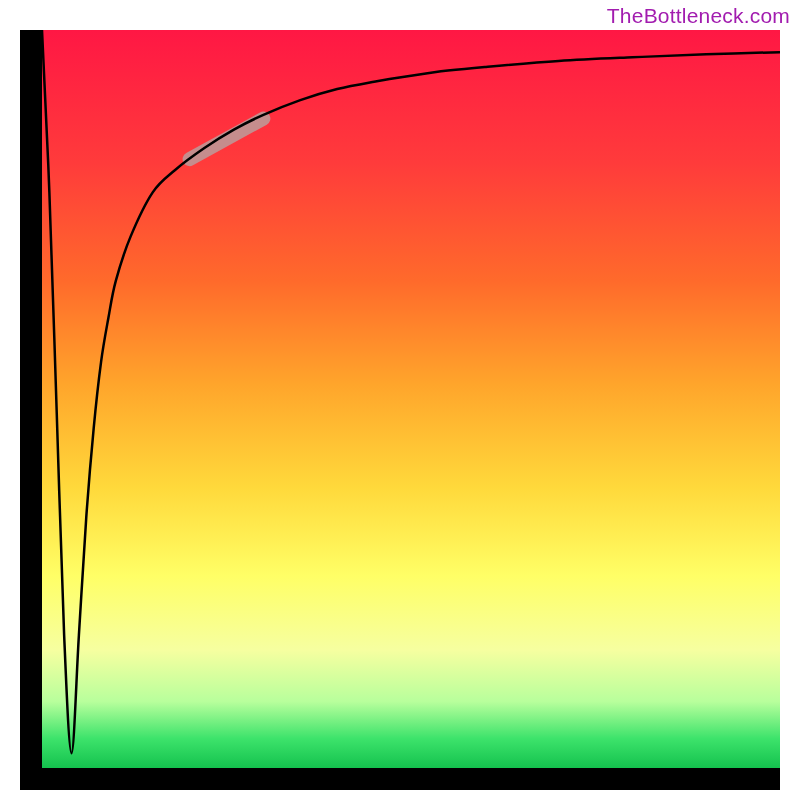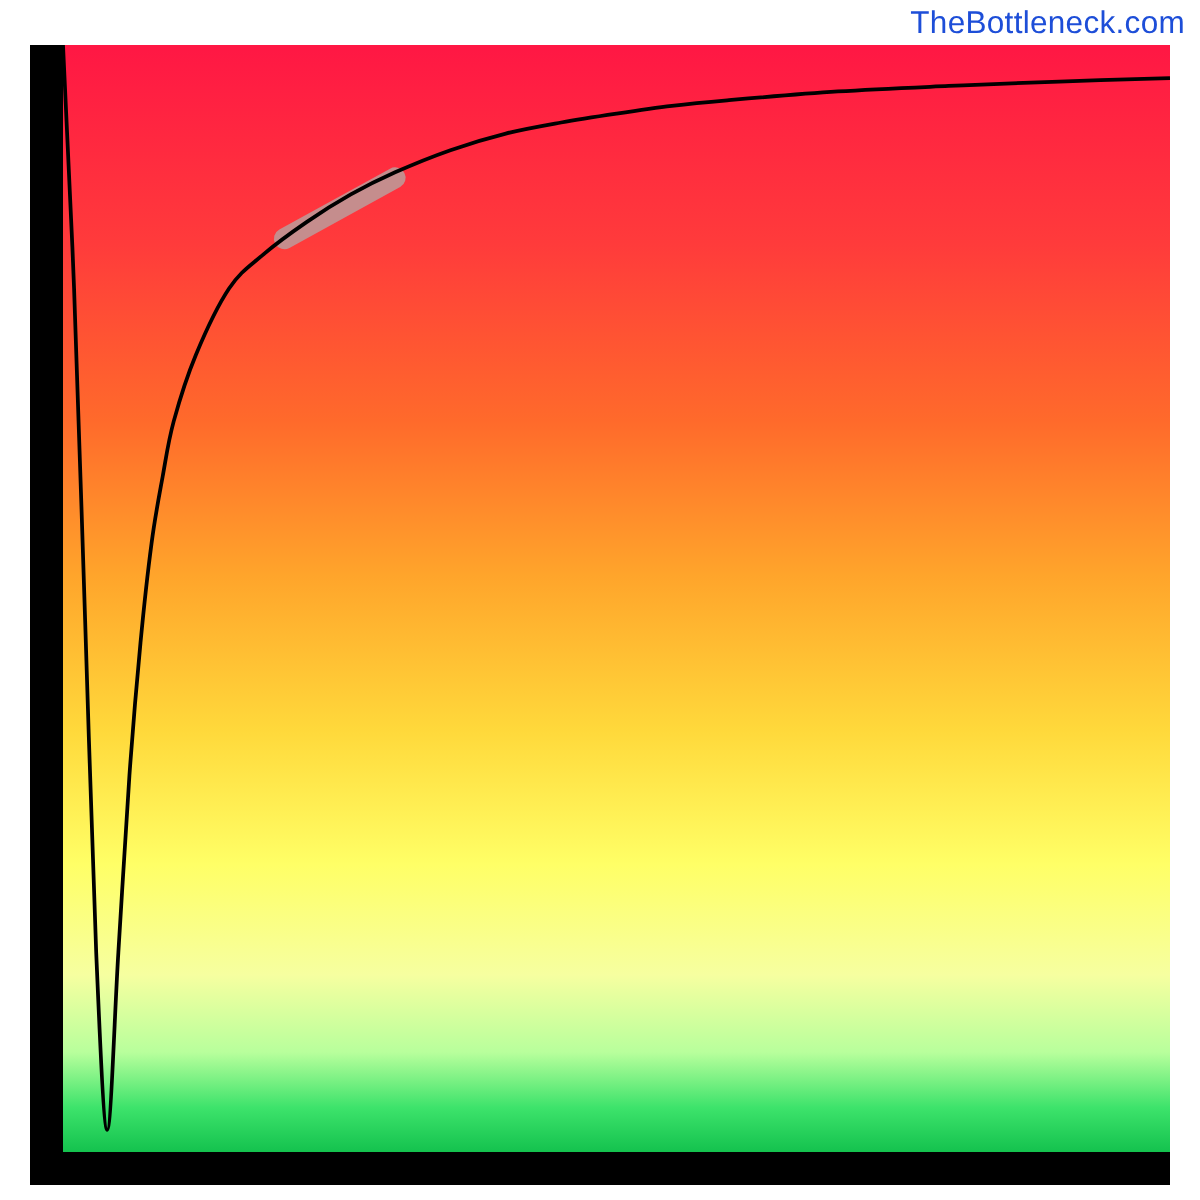--- a/index.html
+++ b/index.html
@@ -14,21 +14,21 @@
   .frame {
     position: relative;
     width: 800px;
     height: 800px;
     background: #ffffff;
   }
   .watermark {
     position: absolute;
     top: 4px;
     right: 10px;
-    color: #1d4ed8;
+    color: #a21caf;
     font-size: 21px;
     font-weight: 500;
     letter-spacing: 0.2px;
     z-index: 10;
   }
   .chart-outer {
     position: absolute;
     left: 20px;
     top: 30px;
     width: 760px;

